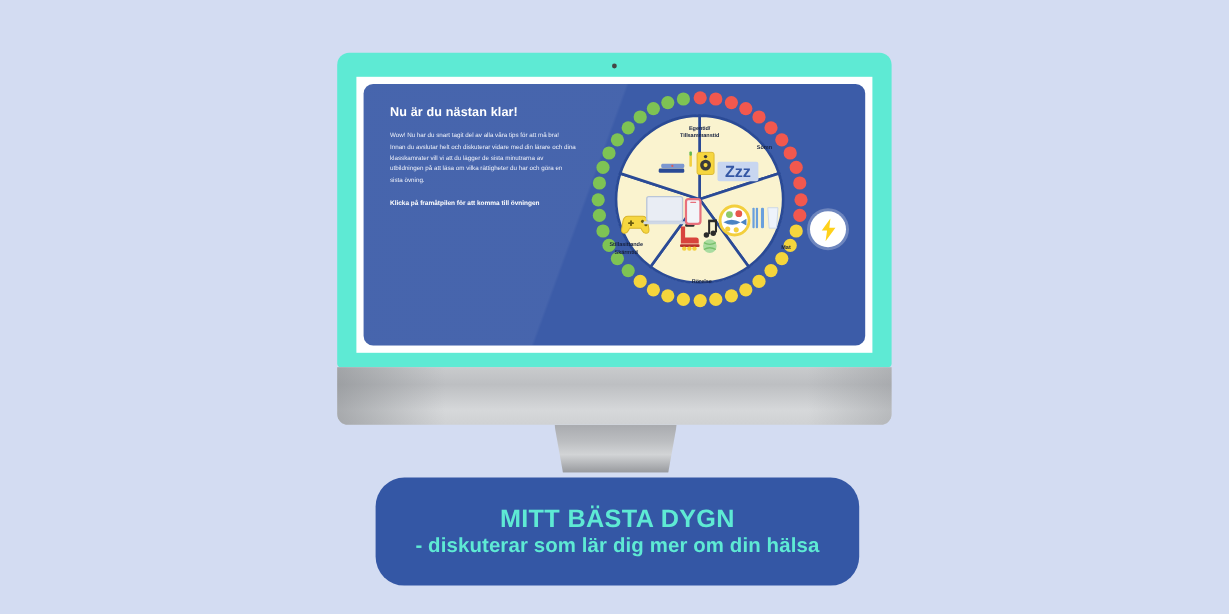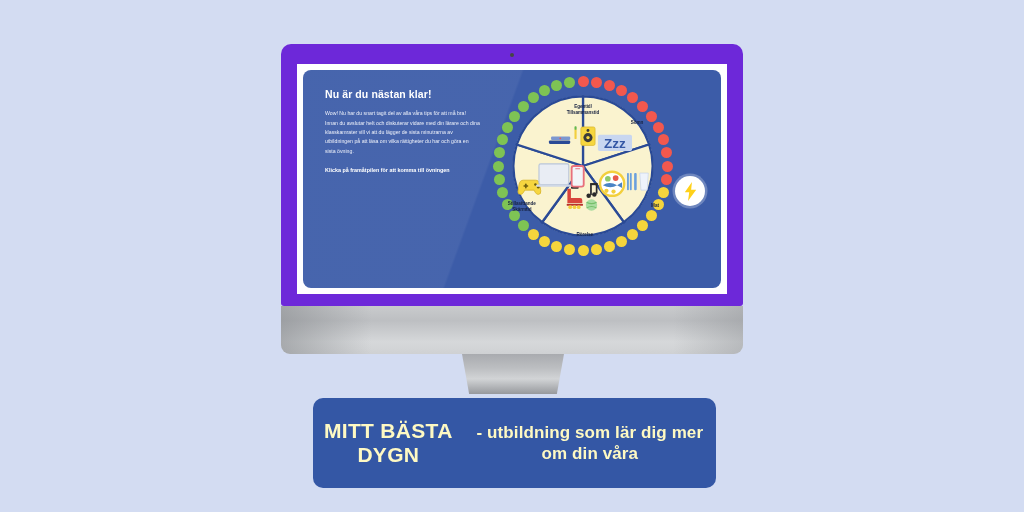--- a/index.html
+++ b/index.html
@@ -15,21 +15,21 @@
     position: relative;
   }
 
   
   #monitor {
     position: absolute;
     left: 281px;
     top: 44px;
     width: 462px;
     height: 262px;
-    background: #6d28d9;
+    background: #5eead4;
     border-radius: 10px 10px 3px 3px;
     box-sizing: border-box;
     padding-left: 33px;
   }
   #camera-dot {
     position: absolute;
     left: 50%;
     top: 9px;
     width: 4px;
     height: 4px;
@@ -175,26 +175,26 @@
   }
 
   
   #banner {
     position: absolute;
     left: 313px;
     top: 398px;
     width: 403px;
     height: 90px;
     background: #3457a5;
-    border-radius: 10px;
+    border-radius: 24px;
     display: flex;
-    flex-direction: row;
+    flex-direction: column;
     align-items: center;
     justify-content: center;
-    color: #fef9c3;
+    color: #5eead4;
     text-align: center;
   }
   #banner-title {
     font-size: 21px;
     font-weight: bold;
     letter-spacing: 0.3px;
     line-height: 1.12;
   }
   #banner-subtitle {
     font-size: 17px;
@@ -372,14 +372,14 @@
 </div>
 
 <div id="chin">
   <div id="chin-shade-l"></div>
   <div id="chin-shade-r"></div>
 </div>
 <div id="neck"></div>
 
 <div id="banner">
   <div id="banner-title">MITT BÄSTA DYGN</div>
-  <div id="banner-subtitle">- utbildning som lär dig mer om din våra</div>
+  <div id="banner-subtitle">- diskuterar som lär dig mer om din hälsa</div>
 </div>
 
 </body></html>

